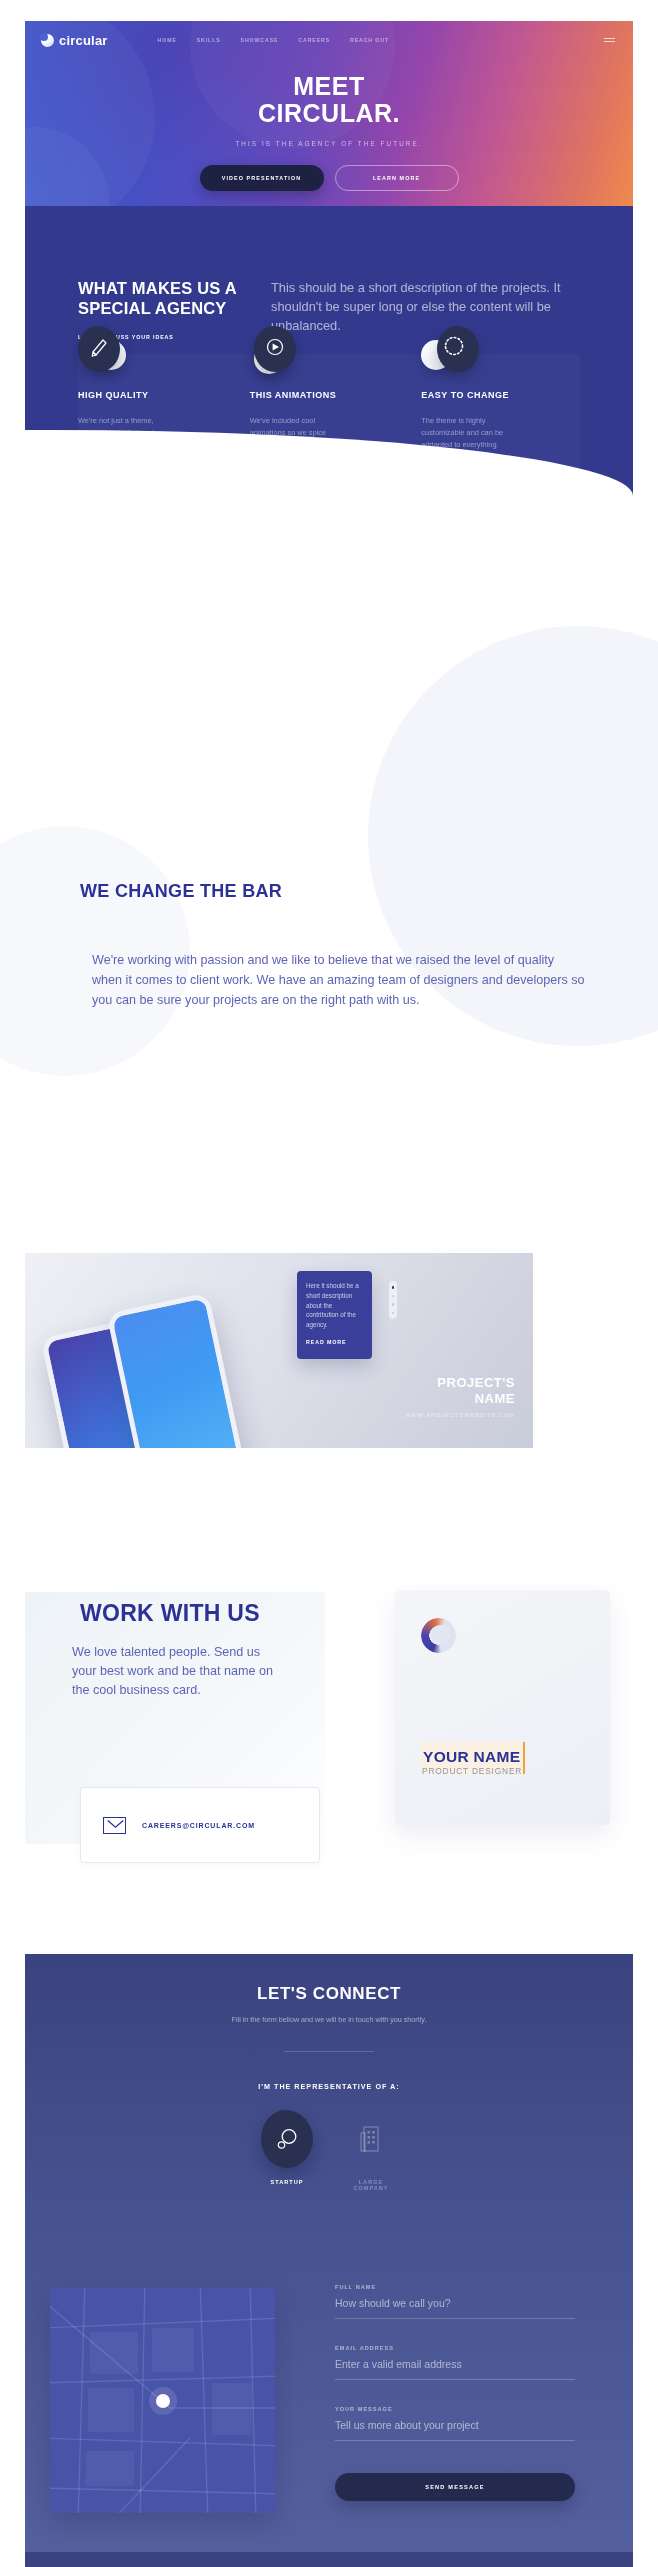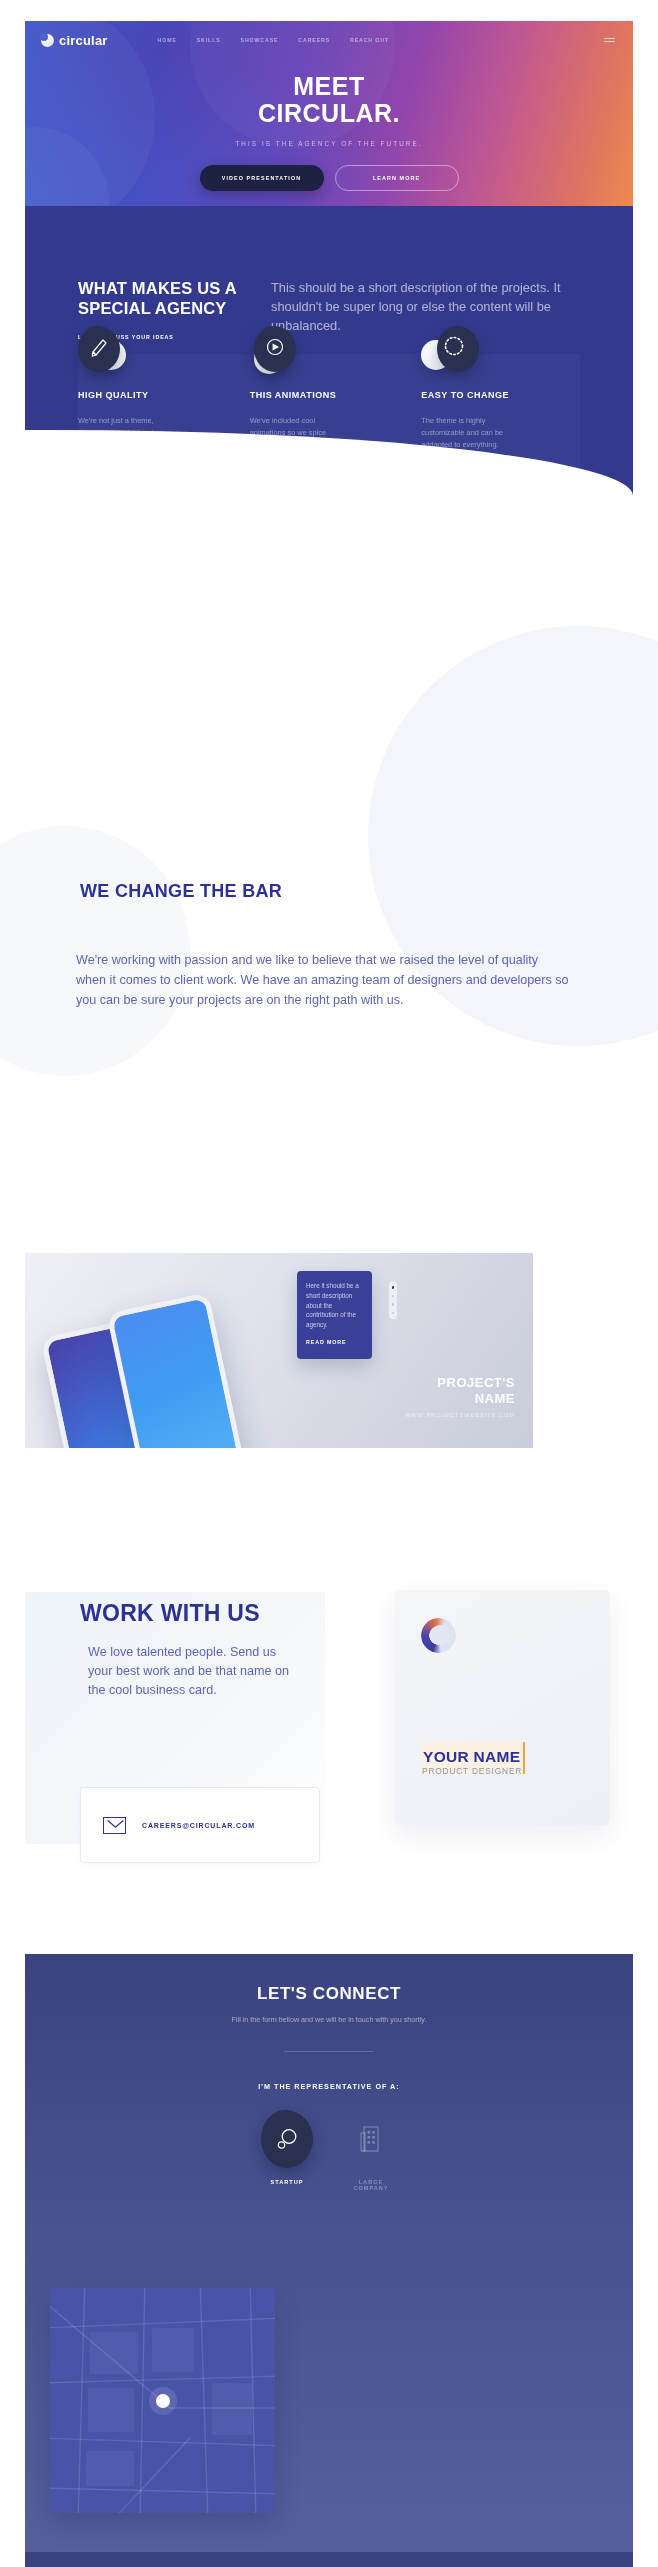--- a/index.html
+++ b/index.html
@@ -152,21 +152,21 @@
   }
   .bar-blob2 {
     position:absolute; left:-60px; top:330px; width:250px; height:250px;
     border-radius:50%; background:#f7f8fc;
   }
   .bar-h {
     position:absolute; left:80px; top:385px;
     color:#2b3195; font-size:18px; font-weight:800; letter-spacing:.3px;
   }
   .bar-p {
-    position:absolute; left:76px; top:455px; width:495px;
+    position:absolute; left:92px; top:455px; width:495px;
     color:#5e64b5; font-size:12.6px; line-height:1.58;
   }
 
   
   .showcase {
     position:absolute; left:25px; top:1253px; width:508px; height:195px;
     background: linear-gradient(125deg,#eef0f5 0%,#dcdfe9 52%,#c9ccd9 100%);
     overflow:hidden;
     padding-left:16px;
   }
@@ -206,21 +206,21 @@
   .proj-name-t { color:#fff; font-size:13px; font-weight:800; line-height:1.18; letter-spacing:.5px; }
   .proj-name-u { margin-top:6px; color:rgba(255,255,255,.62); font-size:5.6px; letter-spacing:1px; }
 
   
   .work { position:absolute; left:0; top:1570px; width:658px; height:390px; background:#fff; }
   .work-panel {
     position:absolute; left:25px; top:22px; width:300px; height:252px;
     background: linear-gradient(135deg,#eef3f7 0%,#f7f9fb 70%, #ffffff 100%);
   }
   .work-h { position:absolute; left:80px; top:30px; color:#2b3195; font-size:23px; font-weight:800; letter-spacing:.3px;}
-  .work-p { position:absolute; left:88px; top:73px; width:215px; color:#5e64b5; font-size:12.6px; line-height:1.52;}
+  .work-p { position:absolute; left:72px; top:73px; width:215px; color:#5e64b5; font-size:12.6px; line-height:1.52;}
   .mail-btn {
     position:absolute; left:80px; top:217px; width:240px; height:76px;
     border:1px solid #e7e9f2; border-radius:4px; background:#fff;
     display:flex; align-items:center; padding-left:22px; gap:16px; cursor:pointer;
     box-shadow:0 2px 6px rgba(60,70,130,.04);
   }
   .mail-ico { width:23px; height:17px; border:1.4px solid #2b3195; position:relative; }
   .mail-ico::after{
     content:""; position:absolute; left:1.5px; top:1.5px; width:17px; height:9px;
     border-left:1.4px solid #2b3195; border-right:1.4px solid #2b3195;
@@ -532,16 +532,31 @@
           <rect x="40" y="44" width="48" height="42"></rect>
           <rect x="102" y="40" width="42" height="44"></rect>
           <rect x="38" y="100" width="46" height="44"></rect>
           <rect x="162" y="95" width="40" height="52"></rect>
           <rect x="36" y="163" width="48" height="35"></rect>
         </g>
       </svg>
       <div class="map-pin"></div>
     </div>
 
+    <div class="form">
+      <div class="field">
+        <div class="field-label">FULL NAME</div>
+        <input class="field-input" type="text" placeholder="How should we call you?" style="">
+      </div>
+      <div class="field">
+        <div class="field-label">EMAIL ADDRESS</div>
+        <input class="field-input" type="text" placeholder="Enter a valid email address" style="">
+      </div>
+      <div class="field">
+        <div class="field-label">YOUR MESSAGE</div>
+        <input class="field-input" type="text" placeholder="Tell us more about your project" style="">
+      </div>
+      <button class="send-btn">SEND MESSAGE</button>
+    </div>
   </section>
 
   <div class="footer-sliver"></div>
 </div>
 
 </body></html>

